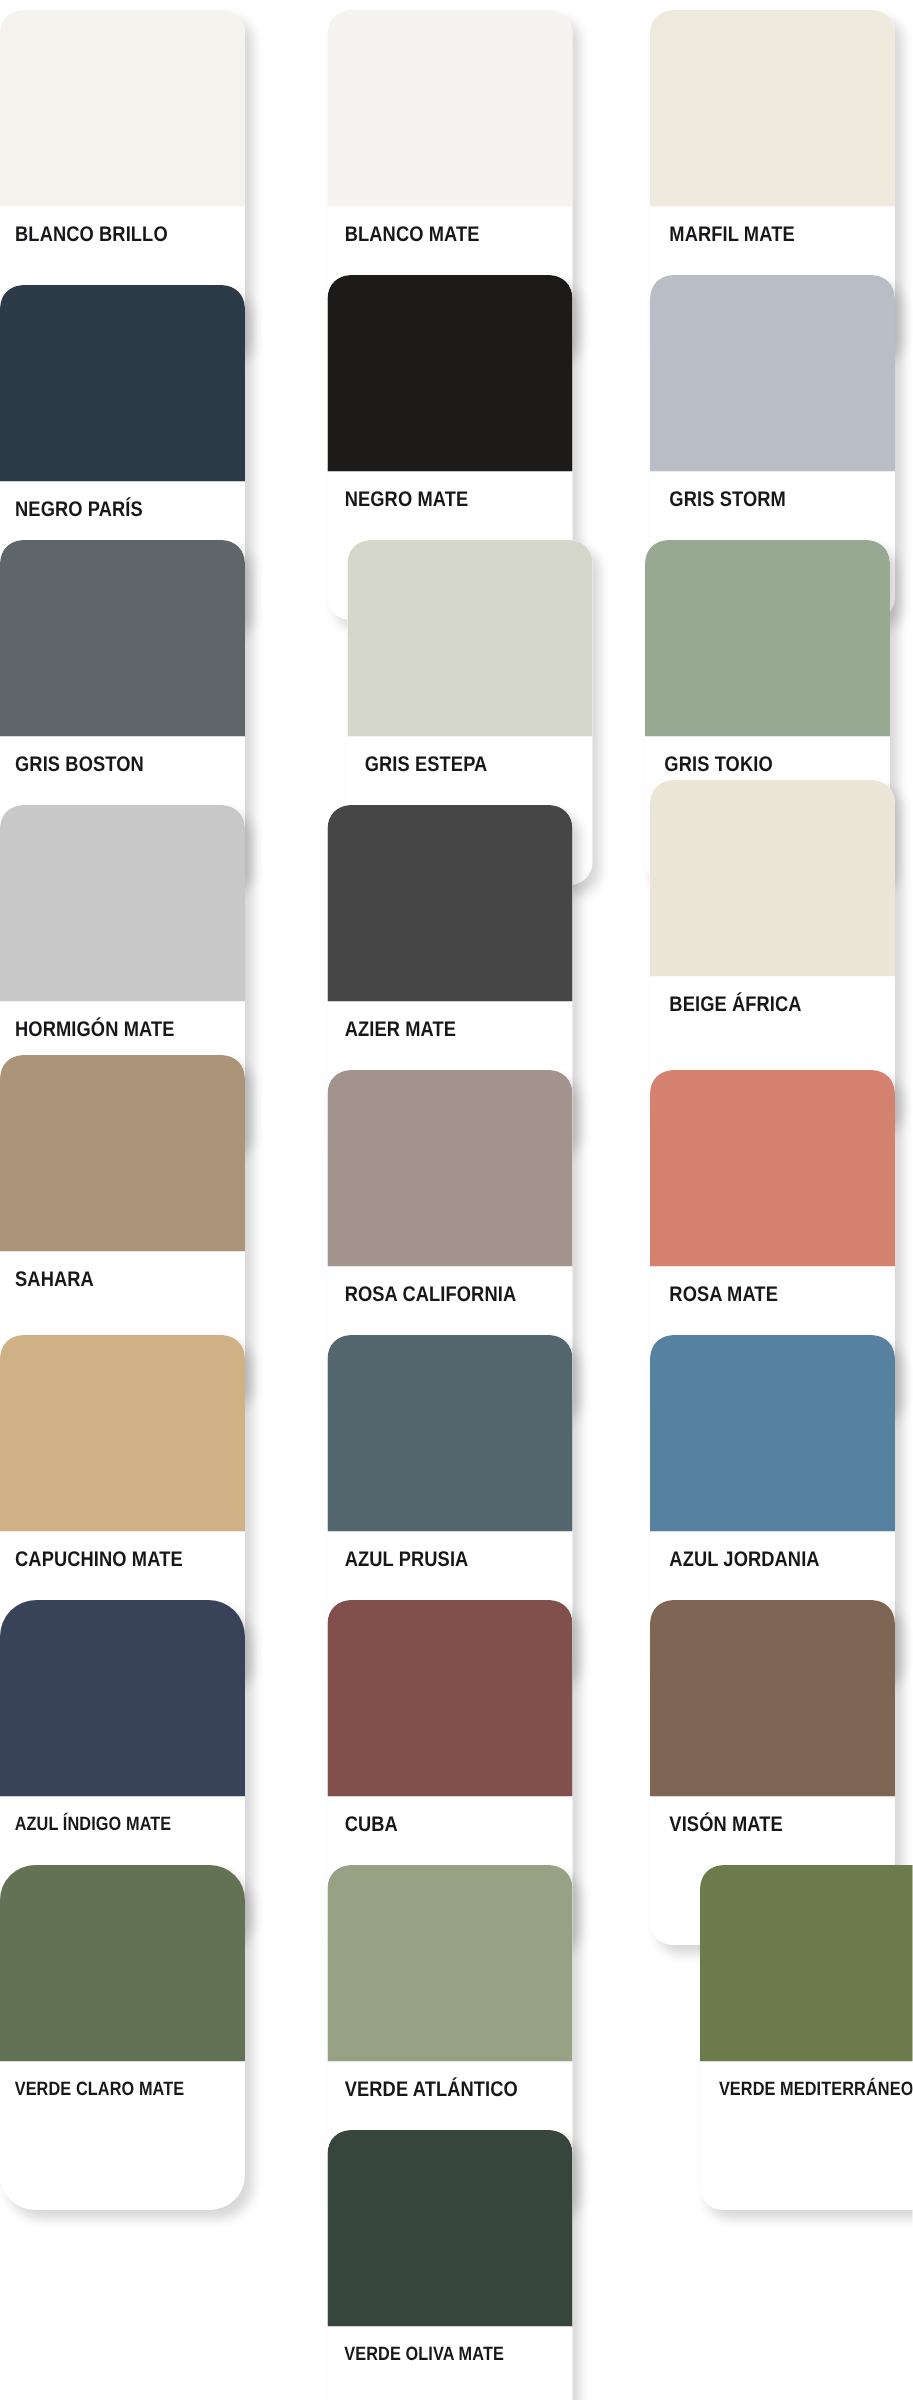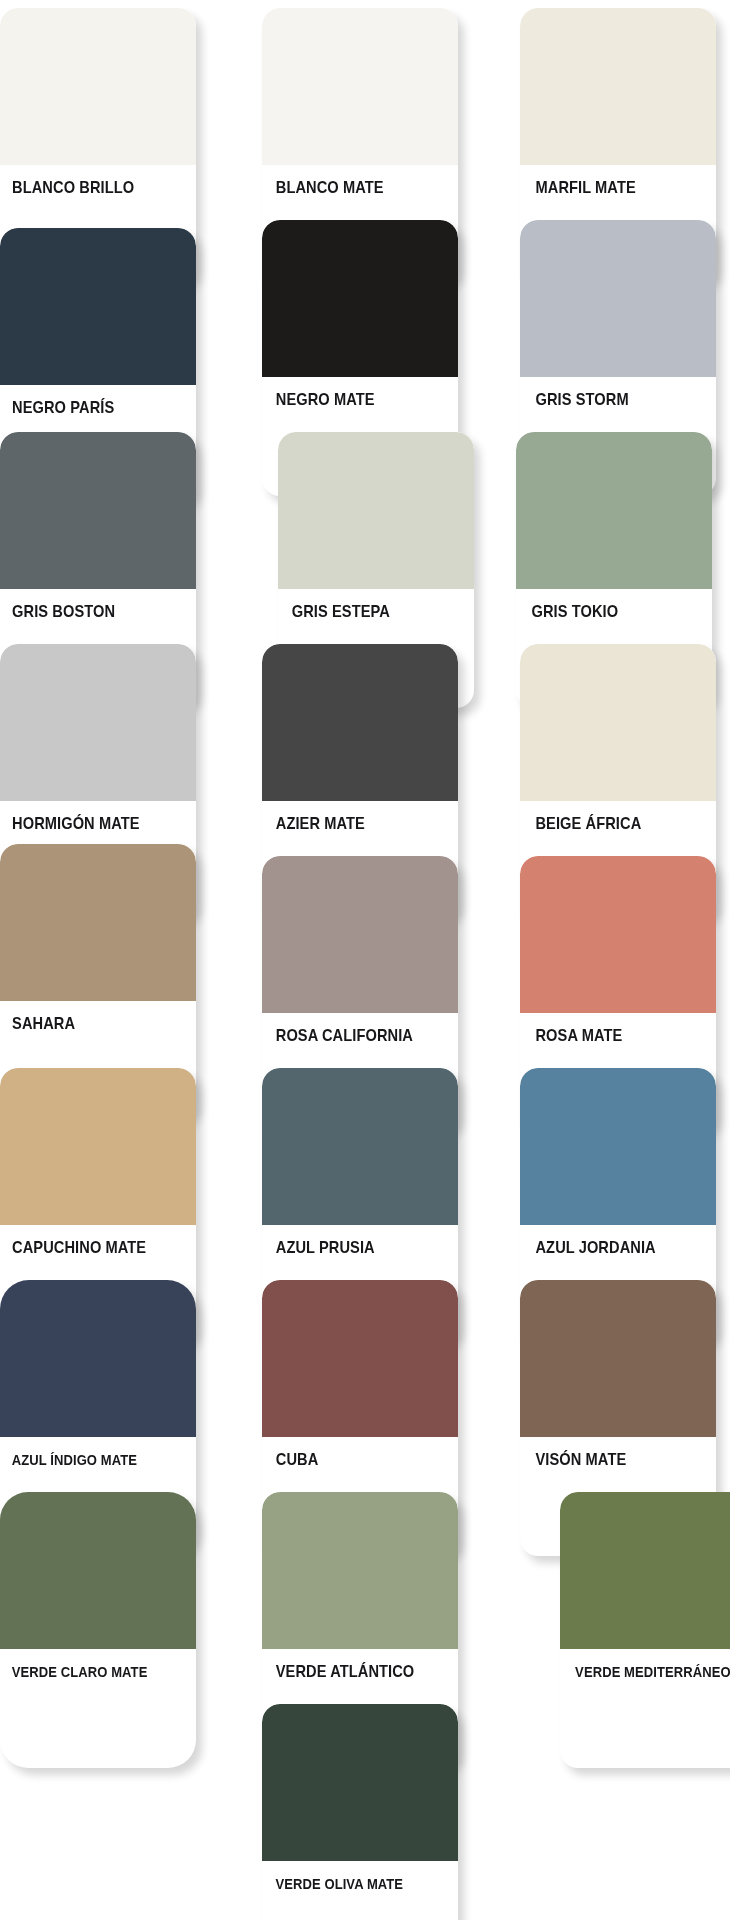--- a/index.html
+++ b/index.html
@@ -109,21 +109,21 @@
       <span class="swatch-label">GRIS TOKIO</span>
     </div>
     <div class="swatch-card col-1" style="left: 38px; top: 644px;">
       <span class="swatch-color" style="background: rgb(199, 200, 199);"></span>
       <span class="swatch-label">HORMIGÓN MATE</span>
     </div>
     <div class="swatch-card col-2" style="left: 300px; top: 644px;">
       <span class="swatch-color" style="background: rgb(70, 70, 70);"></span>
       <span class="swatch-label">AZIER MATE</span>
     </div>
-    <div class="swatch-card col-3" style="left: 558px; top: 644px;">
+    <div class="swatch-card col-3" style="left: 558px; top: 624px;">
       <span class="swatch-color" style="background: rgb(234, 229, 213);"></span>
       <span class="swatch-label">BEIGE ÁFRICA</span>
     </div>
     <div class="swatch-card col-1" style="left: 38px; top: 844px;">
       <span class="swatch-color" style="background: rgb(171, 148, 119);"></span>
       <span class="swatch-label">SAHARA</span>
     </div>
     <div class="swatch-card col-2" style="left: 300px; top: 856px;">
       <span class="swatch-color" style="background: rgb(162, 147, 143);"></span>
       <span class="swatch-label">ROSA CALIFORNIA</span>

